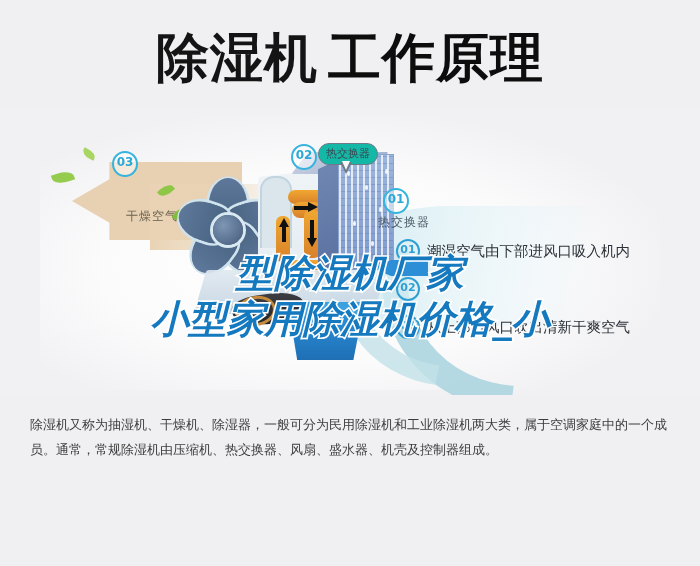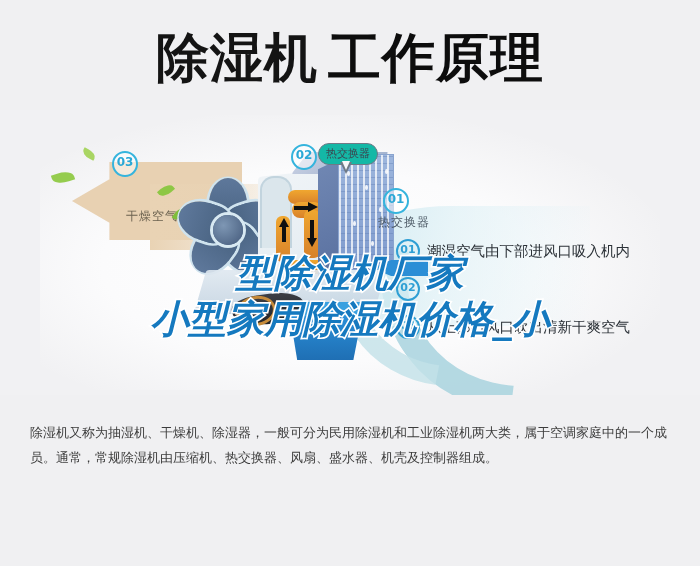--- a/index.html
+++ b/index.html
@@ -422,21 +422,21 @@
   
   .copy {
     position: absolute;
     left: 30px; top: 412px;
     width: 644px;
     font-size: 13px;
     line-height: 25px;
     color: #3c3c3c;
     font-family: "DejaVu Sans", "Liberation Sans", sans-serif;
   }
-  .copy p { margin: 8px 0 18px 0; }
+  .copy p { margin: 0 0 18px 0; }
   .copy p:last-child { margin-bottom: 0; }
 </style>
 </head>
 <body>
 
 <div id="page">
 
   <div class="title-band">
     <div class="title-text">
       <span class="title-a">除湿机</span><span class="title-b">工作原理</span>

